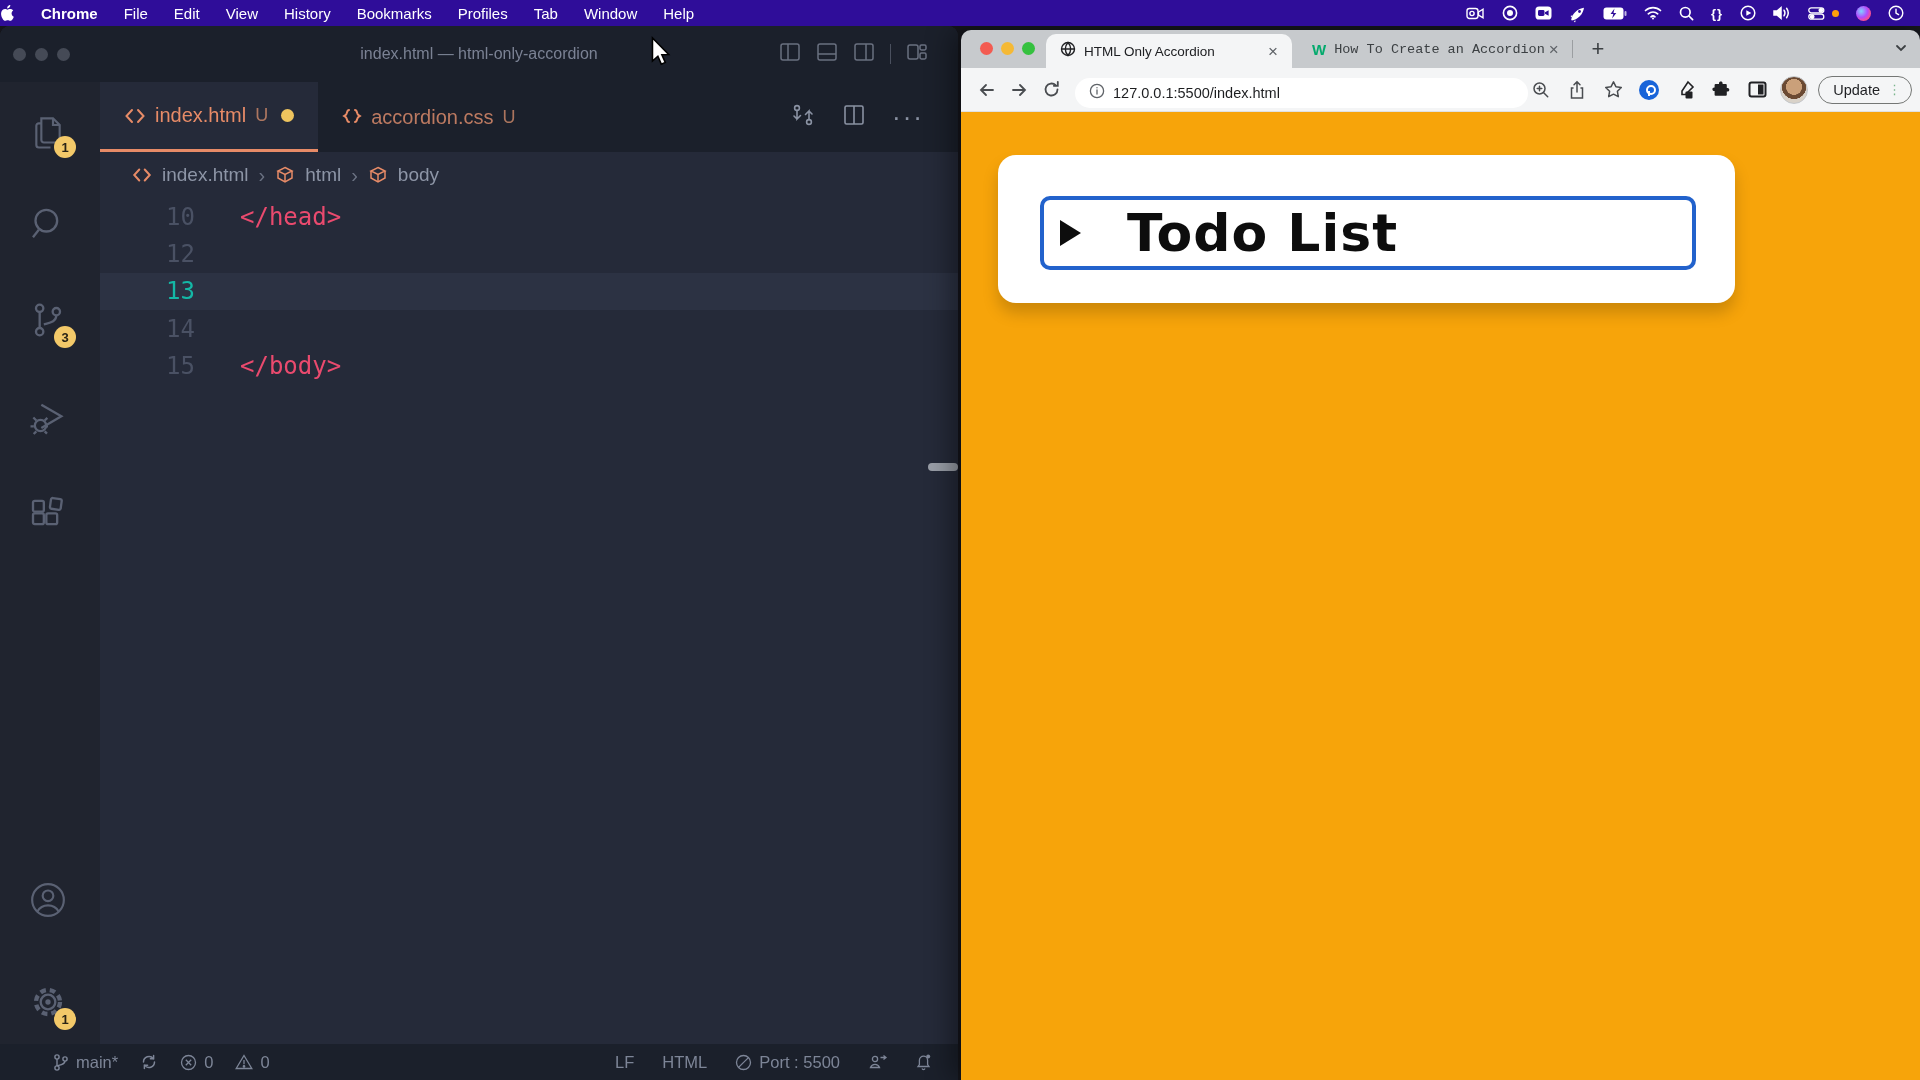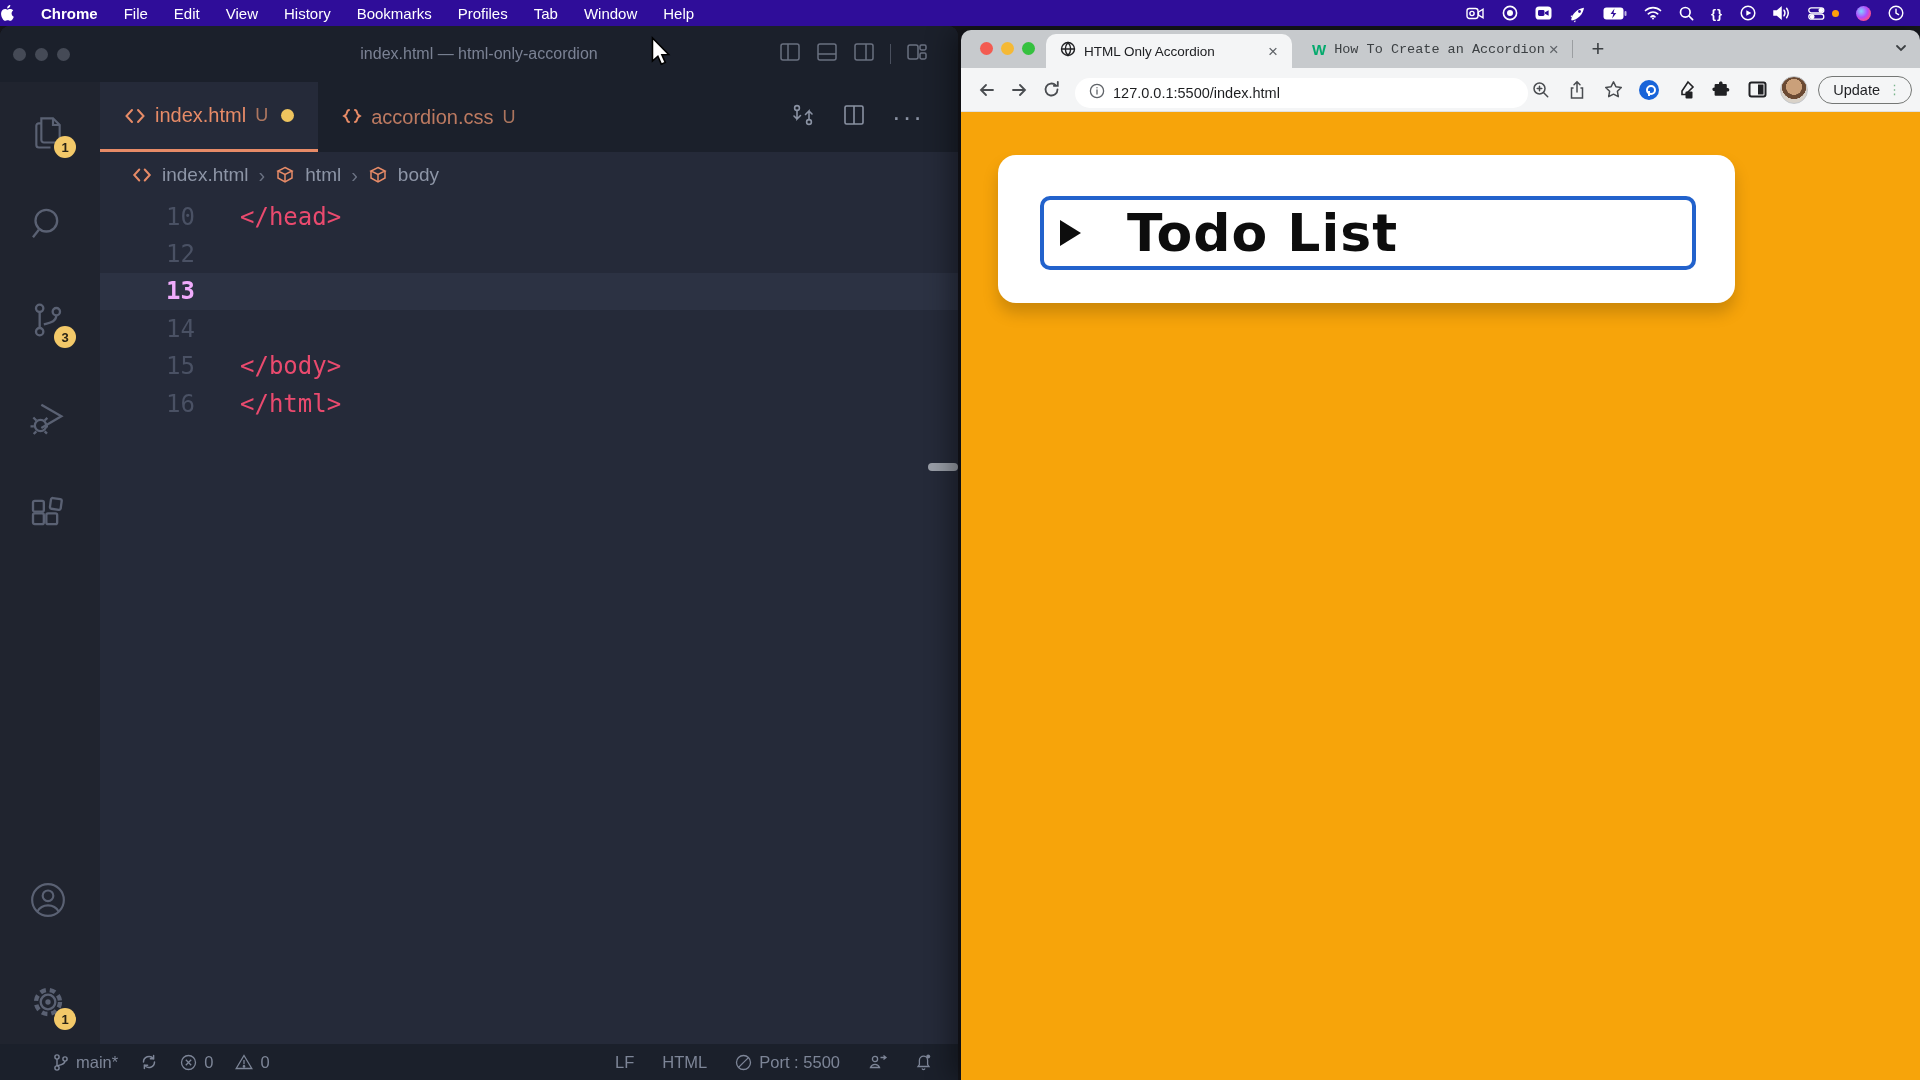--- a/index.html
+++ b/index.html
@@ -52,21 +52,21 @@
                    display:flex; align-items:center; gap:10px; padding-left:32px;
                    color:#8d95a6; font-size:19px; background:#252a39; }
   .vs-breadcrumb .sep { color:#6b7283; font-size:20px; }
   .crumb-ico { color:#e78b67; display:flex; }
 
   .vs-editor { position:absolute; left:100px; top:172px; right:0; bottom:36px;
                font-family:"DejaVu Sans Mono", monospace; font-size:24px; }
   .code-row { display:flex; height:37.4px; align-items:center; }
   .code-row.current { background:#2c3243; }
   .gutter { width:95px; text-align:right; color:#4a5164; flex:none; }
-  .code-row.current .gutter { color:#f0abfc;font-weight:bold; }
+  .code-row.current .gutter { color:#14b8a6; }
   .code-text { margin-left:45px; color:#ea4a6e; white-space:pre; }
 
   .vs-status { position:absolute; left:0; bottom:0; width:100%; height:36px; background:#1b202b;
                display:flex; align-items:center; color:#7d8597; font-size:16.5px;padding-left:28px; }
   .st-left { display:flex; align-items:center; gap:22px; padding-left:24px; }
   .st-right { margin-left:auto; display:flex; align-items:center; gap:28px; padding-right:26px; }
   .st-item { display:flex; align-items:center; gap:7px; }
   .st-item svg { display:block; }
 
   
@@ -407,24 +407,20 @@
       <span class="code-text"></span>
     </div>
     <div class="code-row">
       <span class="gutter">14</span>
       <span class="code-text"></span>
     </div>
     <div class="code-row">
       <span class="gutter">15</span>
       <span class="code-text">&lt;/body&gt;</span>
     </div>
-    <div class="code-row">
-      <span class="gutter">16</span>
-      <span class="code-text">&lt;/html&gt;</span>
-    </div>
   </div>
 
   <div class="vs-status">
     <div class="st-left">
       <span class="st-item">
         <svg width="17" height="19" viewBox="0 0 17 19" fill="none" stroke="currentColor" stroke-width="1.4">
             <circle cx="5" cy="4" r="2.1"></circle>
             <circle cx="13" cy="6" r="2.1"></circle>
             <circle cx="5" cy="15" r="2.1"></circle>
             <path d="M5 6.1v6.8"></path>

